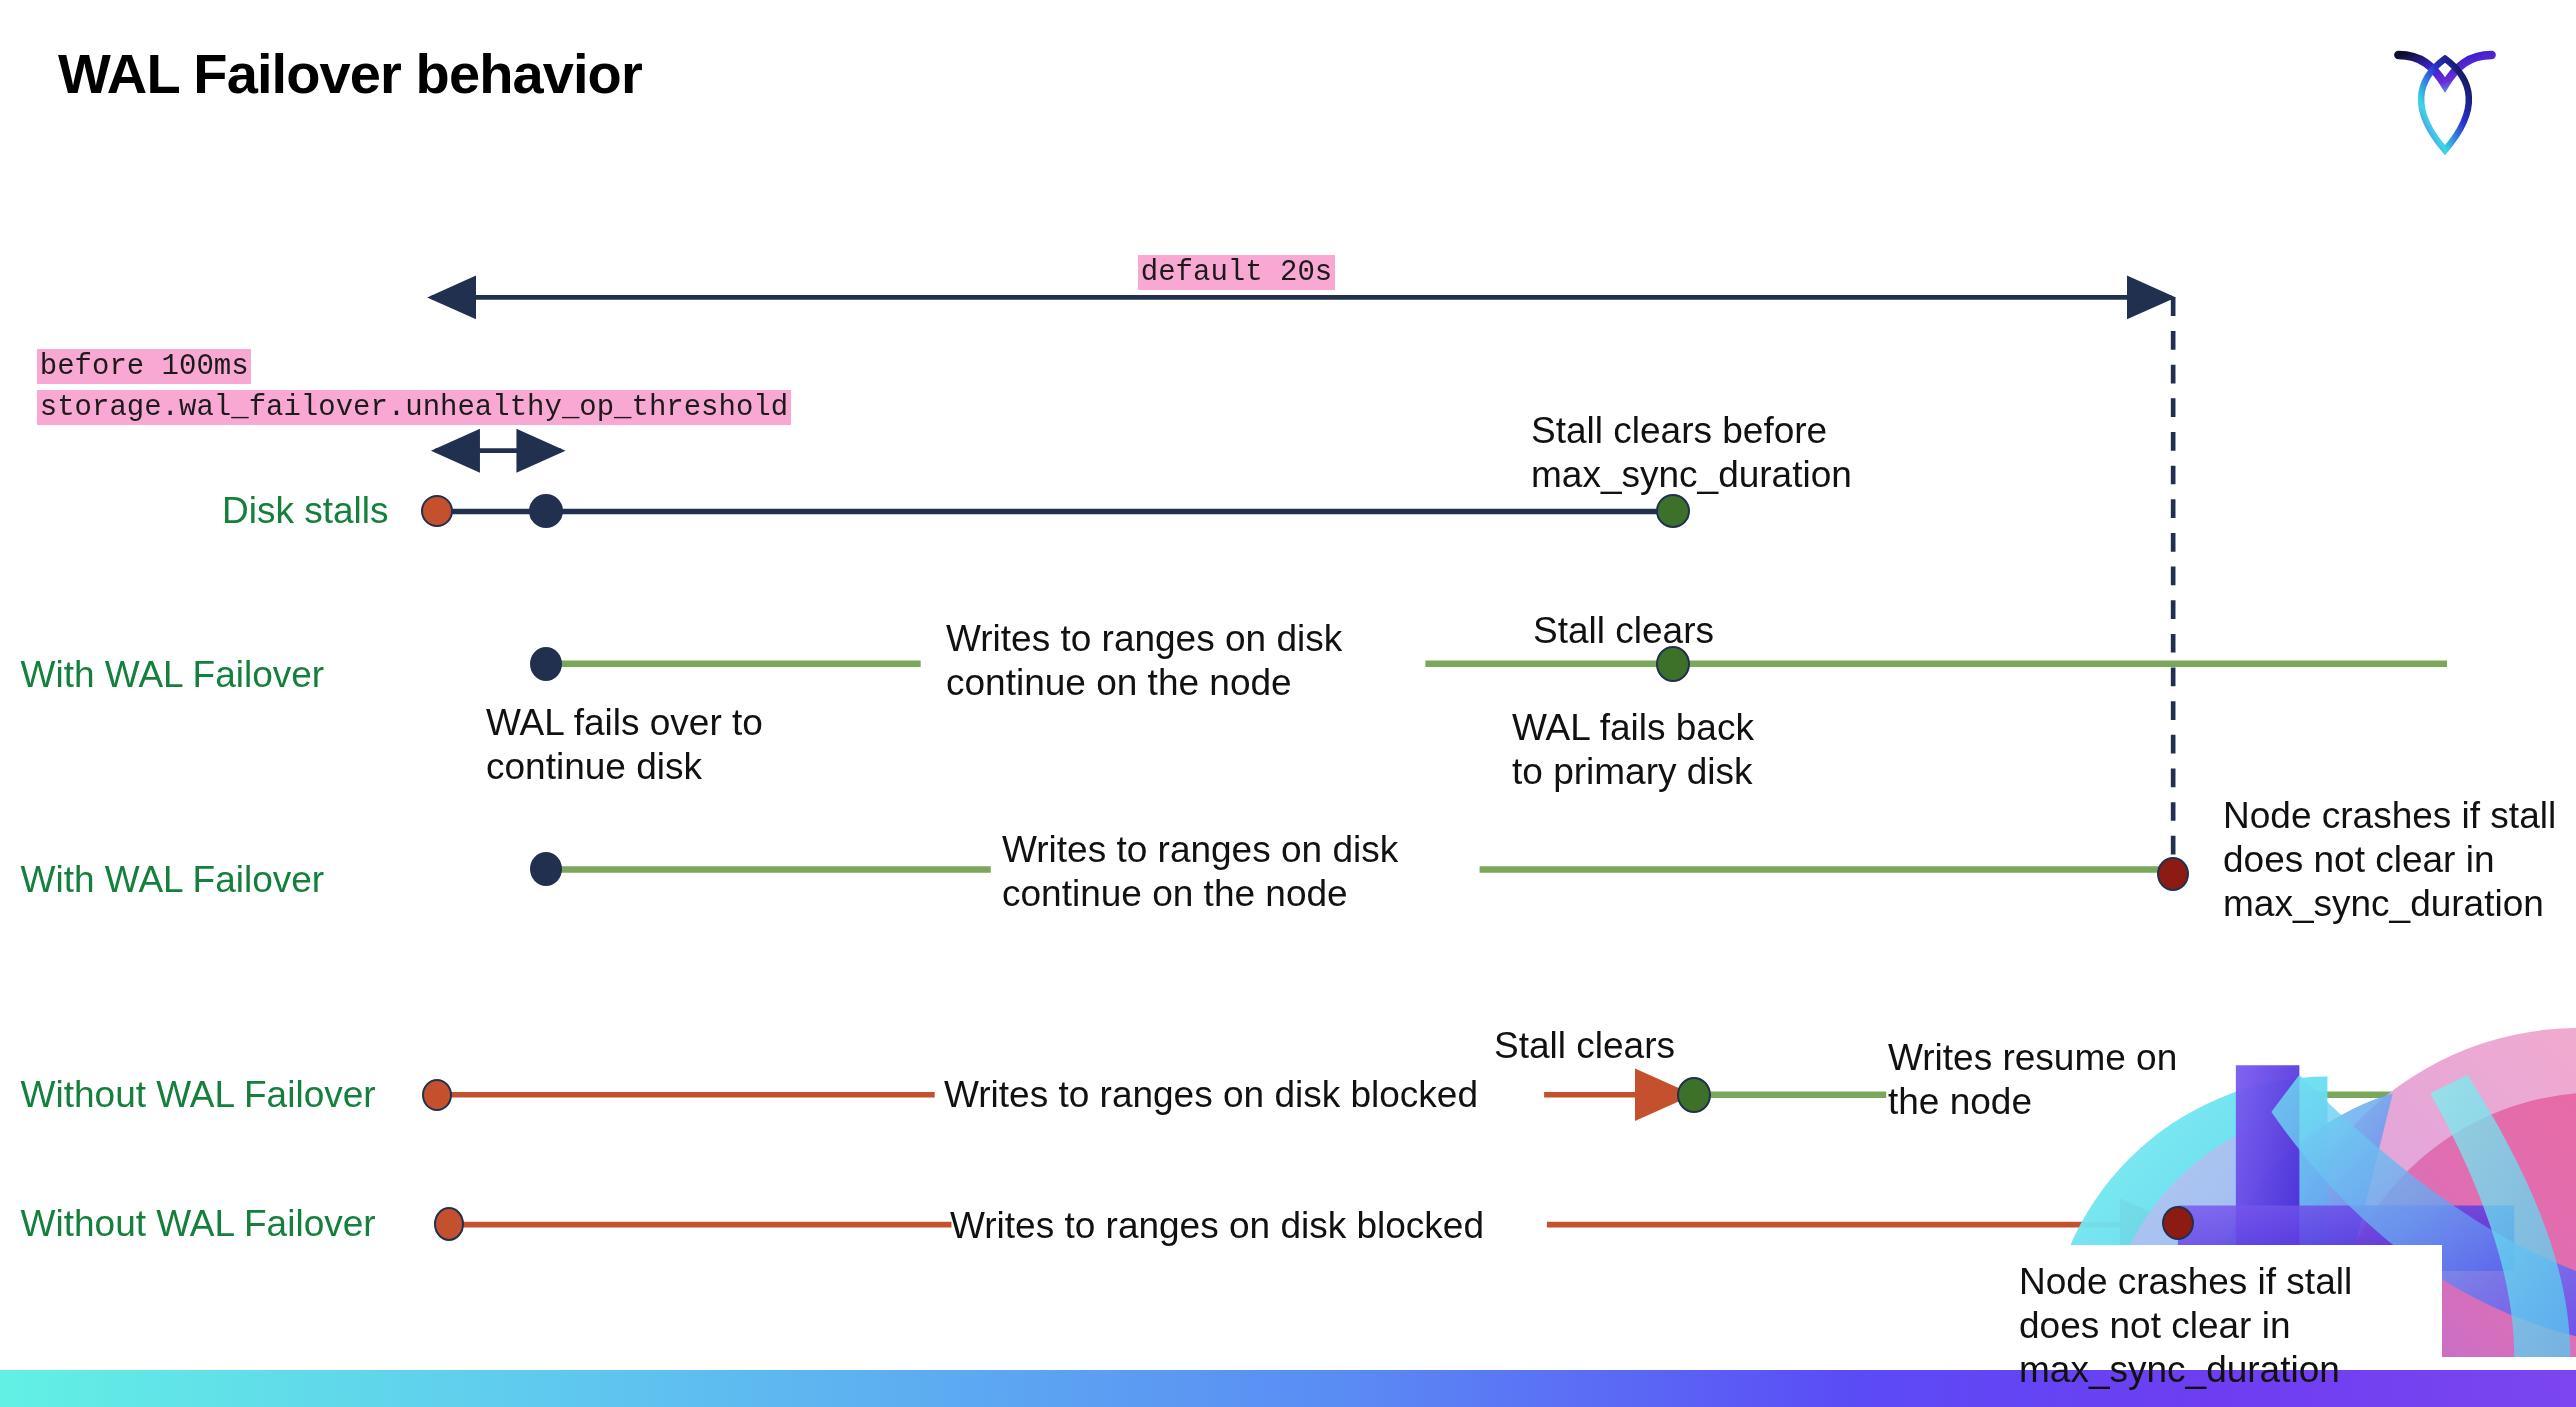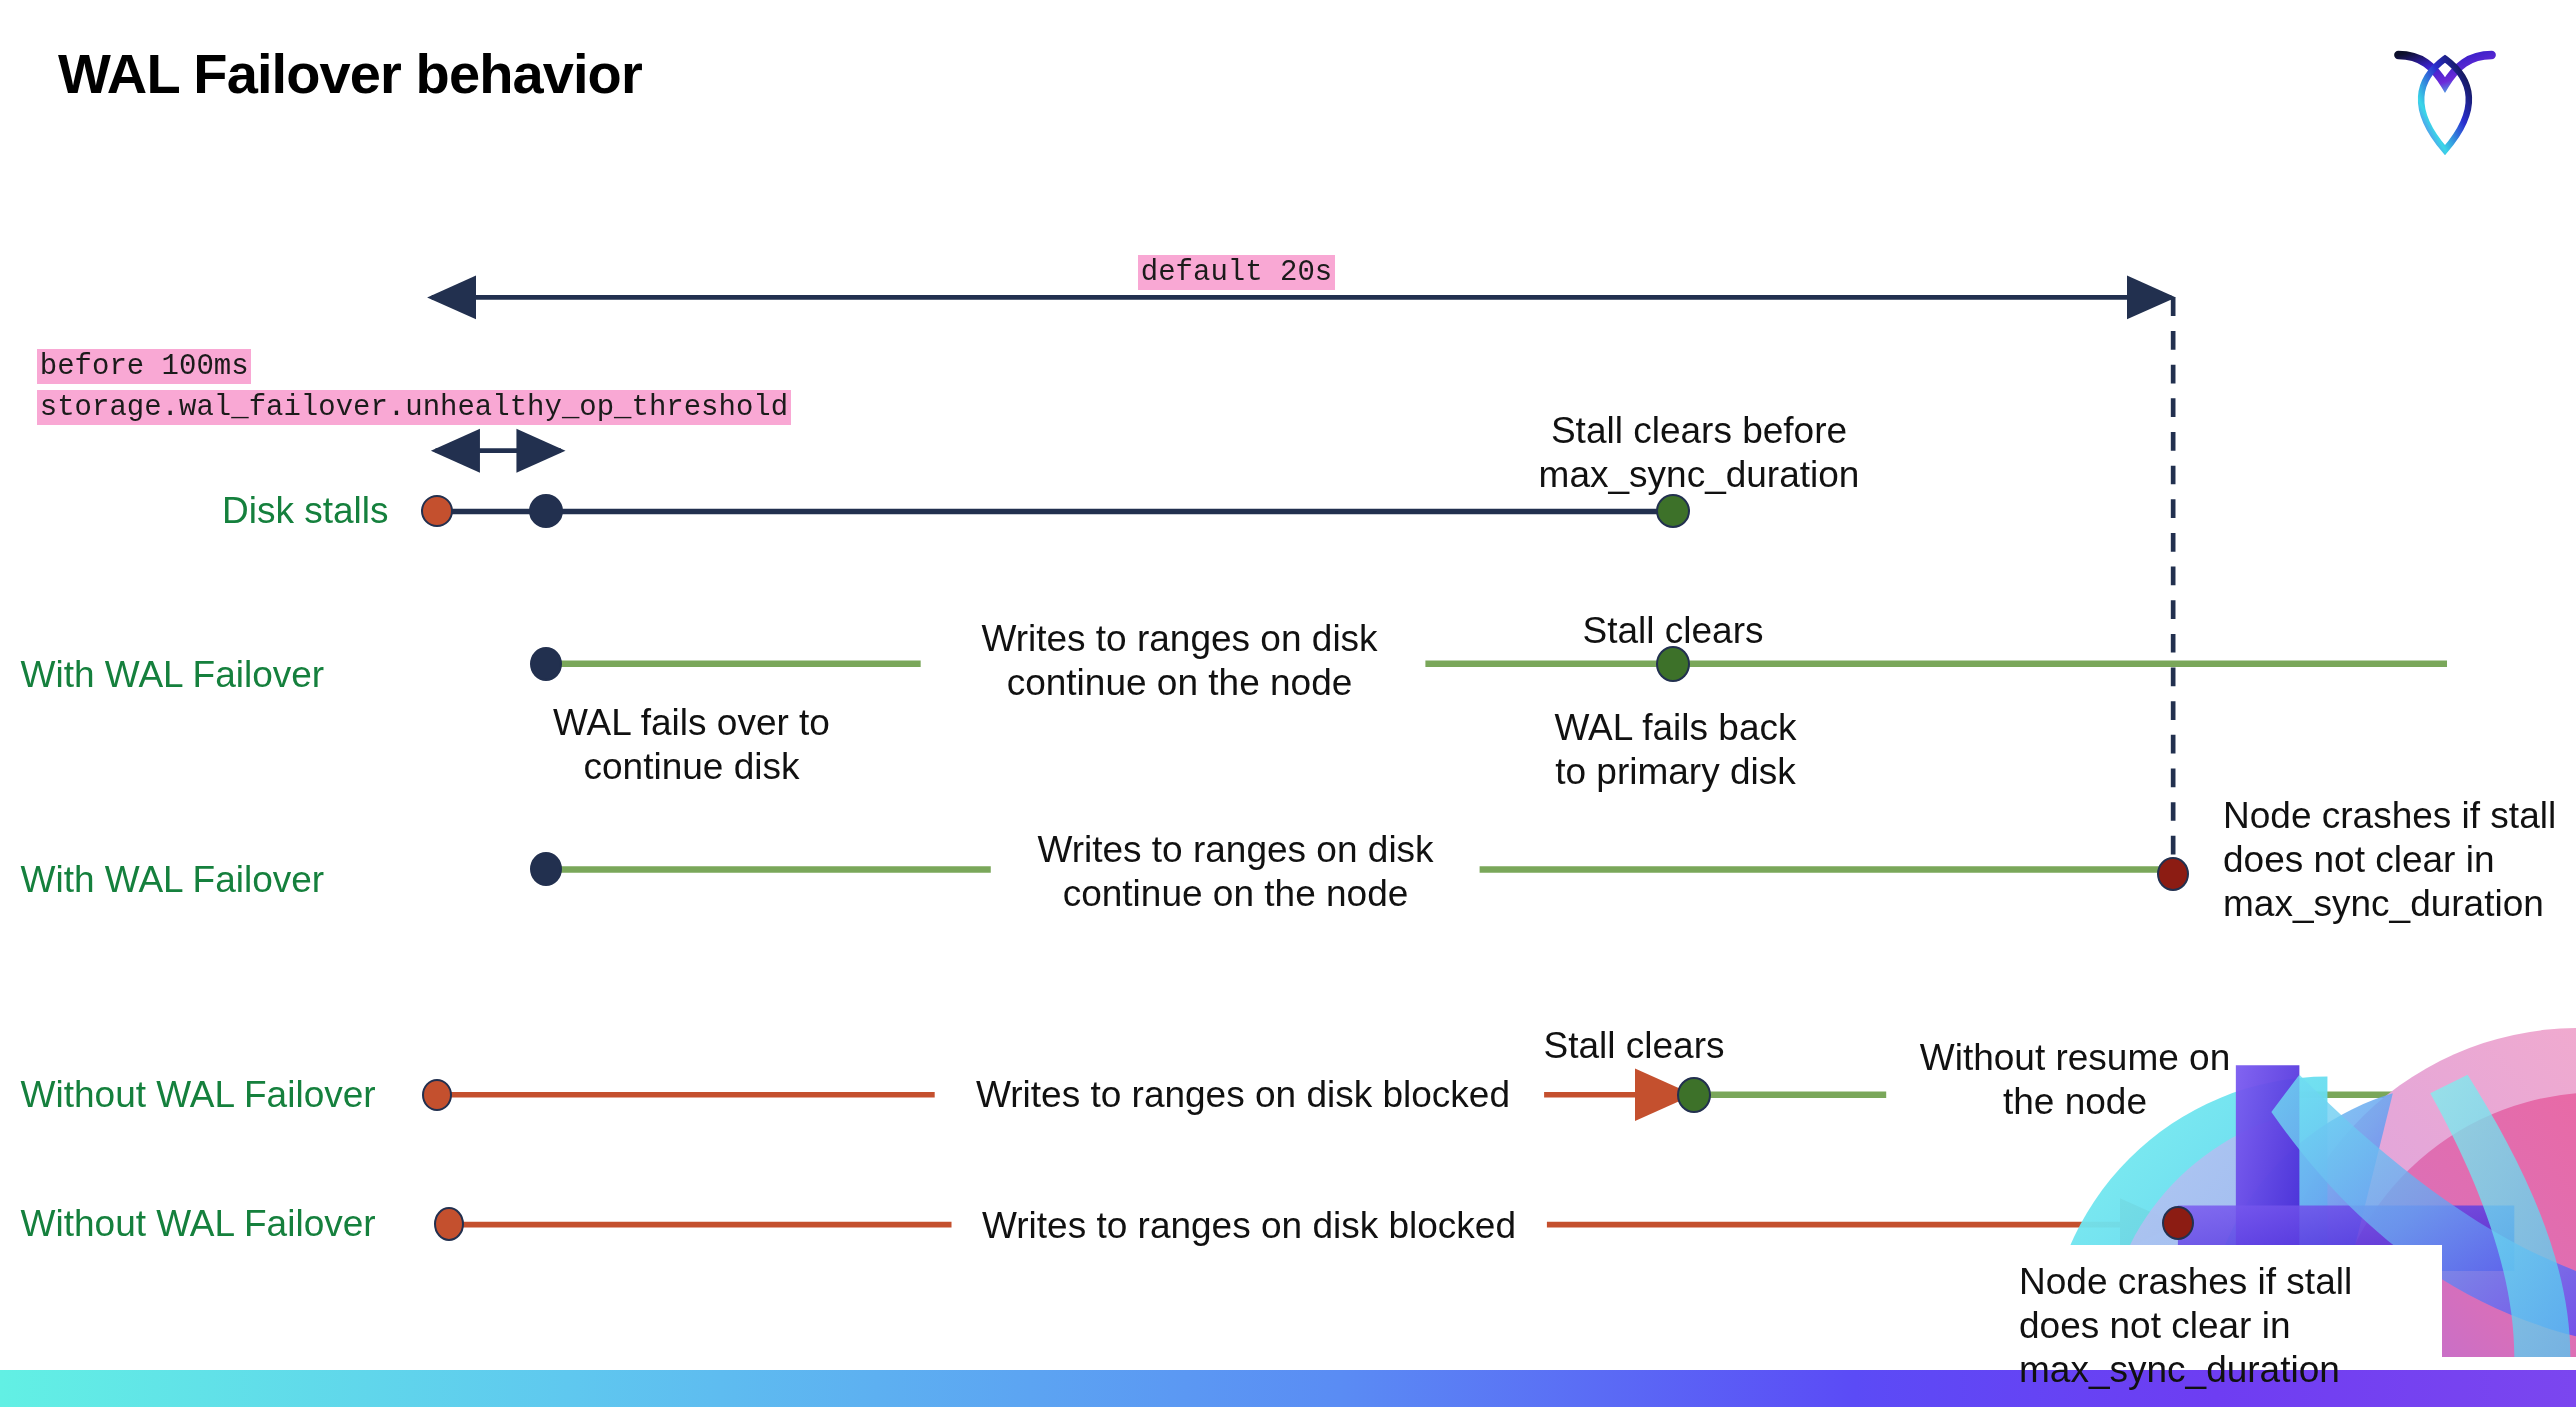--- a/index.html
+++ b/index.html
@@ -59,21 +59,21 @@
     white-space: nowrap;
     transform: translateY(-50%);
   }
   .note {
     position: absolute;
     font-size: 37px;
     line-height: 44px;
     color: #111111;
     white-space: pre-line;
   }
-  .note.center { text-align: center; }
+  .note.center { }
   .note.left { text-align: left; }
   .dot {
     position: absolute;
     border-radius: 50%;
     border: 2.8px solid #22304f;
     box-sizing: border-box;
     transform: translate(-50%, -50%);
   }
   #decor {
     position: absolute;
@@ -221,21 +221,21 @@
 to primary disk</div>
 
   <div class="note center" style="left:1002px; top:828px; width:467px;">Writes to ranges on disk
 continue on the node</div>
   <div class="note left" style="left:2223px; top:794px; width:374px;">Node crashes if stall
 does not clear in
 max_sync_duration</div>
 
   <div class="note center" style="left:944px; top:1073px; width:598px;">Writes to ranges on disk  blocked</div>
   <div class="note center" style="left:1494px; top:1024px; width:280px;">Stall clears</div>
-  <div class="note center" style="left:1888px; top:1036px; width:374px;">Without resume on
+  <div class="note center" style="left:1888px; top:1036px; width:374px;">Writes resume on
 the node</div>
 
   <div class="note center" style="left:950px; top:1204px; width:598px;">Writes to ranges on disk  blocked</div>
 
   <div id="decor">
     <svg width="585" height="460" viewBox="0 0 626 492" xmlns="http://www.w3.org/2000/svg">
       <defs>
         <linearGradient id="dPink" x1="0" y1="1" x2="1" y2="0">
           <stop offset="0%" stop-color="#b96fd6"></stop>
           <stop offset="50%" stop-color="#dd6fb5"></stop>

